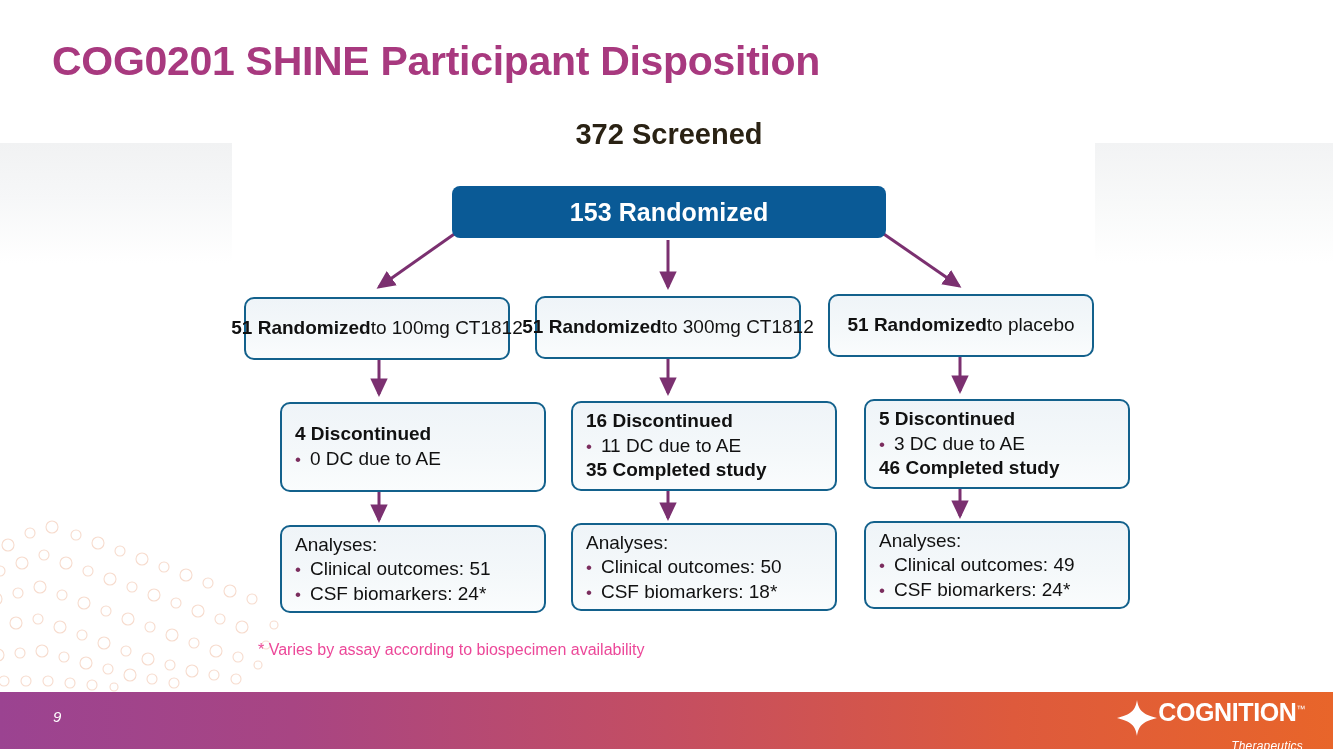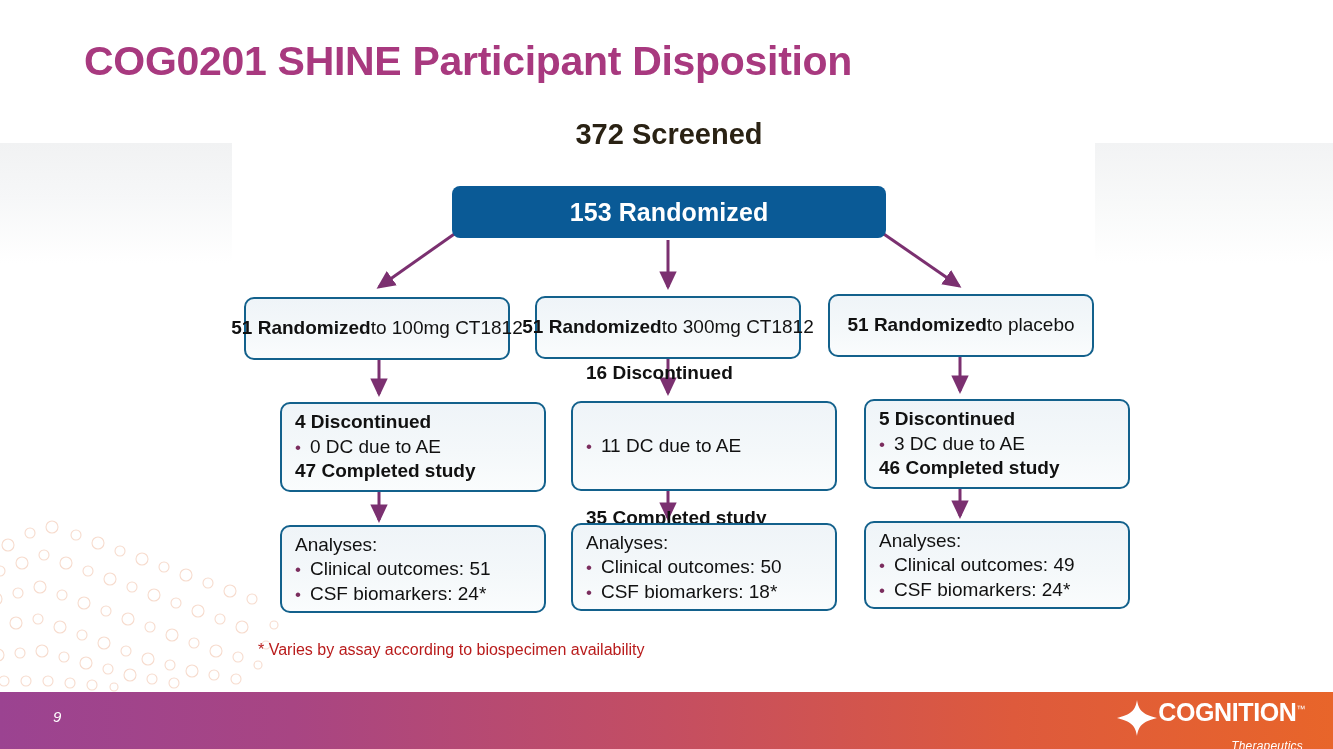--- a/index.html
+++ b/index.html
@@ -62,21 +62,20 @@
   .title {
     position: absolute;
     left: 52px;
     top: 38px;
     font-size: 41px;
     font-weight: bold;
     letter-spacing: -0.3px;
     color: #A8397F;
     z-index: 5;
     white-space: nowrap;
-    margin-left: 32px;
   }
 
   
   .screened {
     position: absolute;
     left: 452px;
     top: 118px;
     width: 434px;
     text-align: center;
     font-size: 29px;
@@ -173,21 +172,21 @@
     font-weight: normal;
     color: #111111;
     line-height: 1.34;
   }
 
   .footnote {
     position: absolute;
     left: 258px;
     top: 641px;
     font-size: 16px;
-    color: #b91c1c;
+    color: #ec4899;
     z-index: 5;
     white-space: nowrap;
   }
 
   
   .footer {
     position: absolute;
     left: 0;
     top: 692px;
     width: 1333px;
@@ -353,41 +352,40 @@
     <div class="line-bold">51 Randomized</div>
     <div class="line-reg">to 100mg CT1812</div>
   </div>
 
   <div class="node node-left" style="left:244px; top:402px; width:266px; height:90px;">
     <div class="line-bold">4 Discontinued</div>
     <div class="line-bullet">
       <span class="bullet-dot">•</span>
       <span>0 DC due to AE</span>
     </div>
-    <div class="line-bold">47 Completed study</div>
   </div>
 
   <div class="node node-left" style="left:244px; top:525px; width:266px; height:88px;">
     <div class="node-title">Analyses:</div>
     <div class="line-bullet">
       <span class="bullet-dot">•</span>
       <span>Clinical outcomes: 51</span>
     </div>
     <div class="line-bullet">
       <span class="bullet-dot">•</span>
       <span>CSF biomarkers: 24*</span>
     </div>
   </div>
 
   <div class="node node-center" style="left:535px; top:296px; width:266px; height:63px;">
     <div class="line-bold">51 Randomized</div>
     <div class="line-reg">to 300mg CT1812</div>
   </div>
 
-  <div class="node node-left" style="left:535px; top:401px; width:266px; height:90px;gap:48px;">
+  <div class="node node-left" style="left:535px; top:401px; width:266px; height:90px;">
     <div class="line-bold">16 Discontinued</div>
     <div class="line-bullet">
       <span class="bullet-dot">•</span>
       <span>11 DC due to AE</span>
     </div>
     <div class="line-bold">35 Completed study</div>
   </div>
 
   <div class="node node-left" style="left:535px; top:523px; width:266px; height:88px;">
     <div class="node-title">Analyses:</div>

